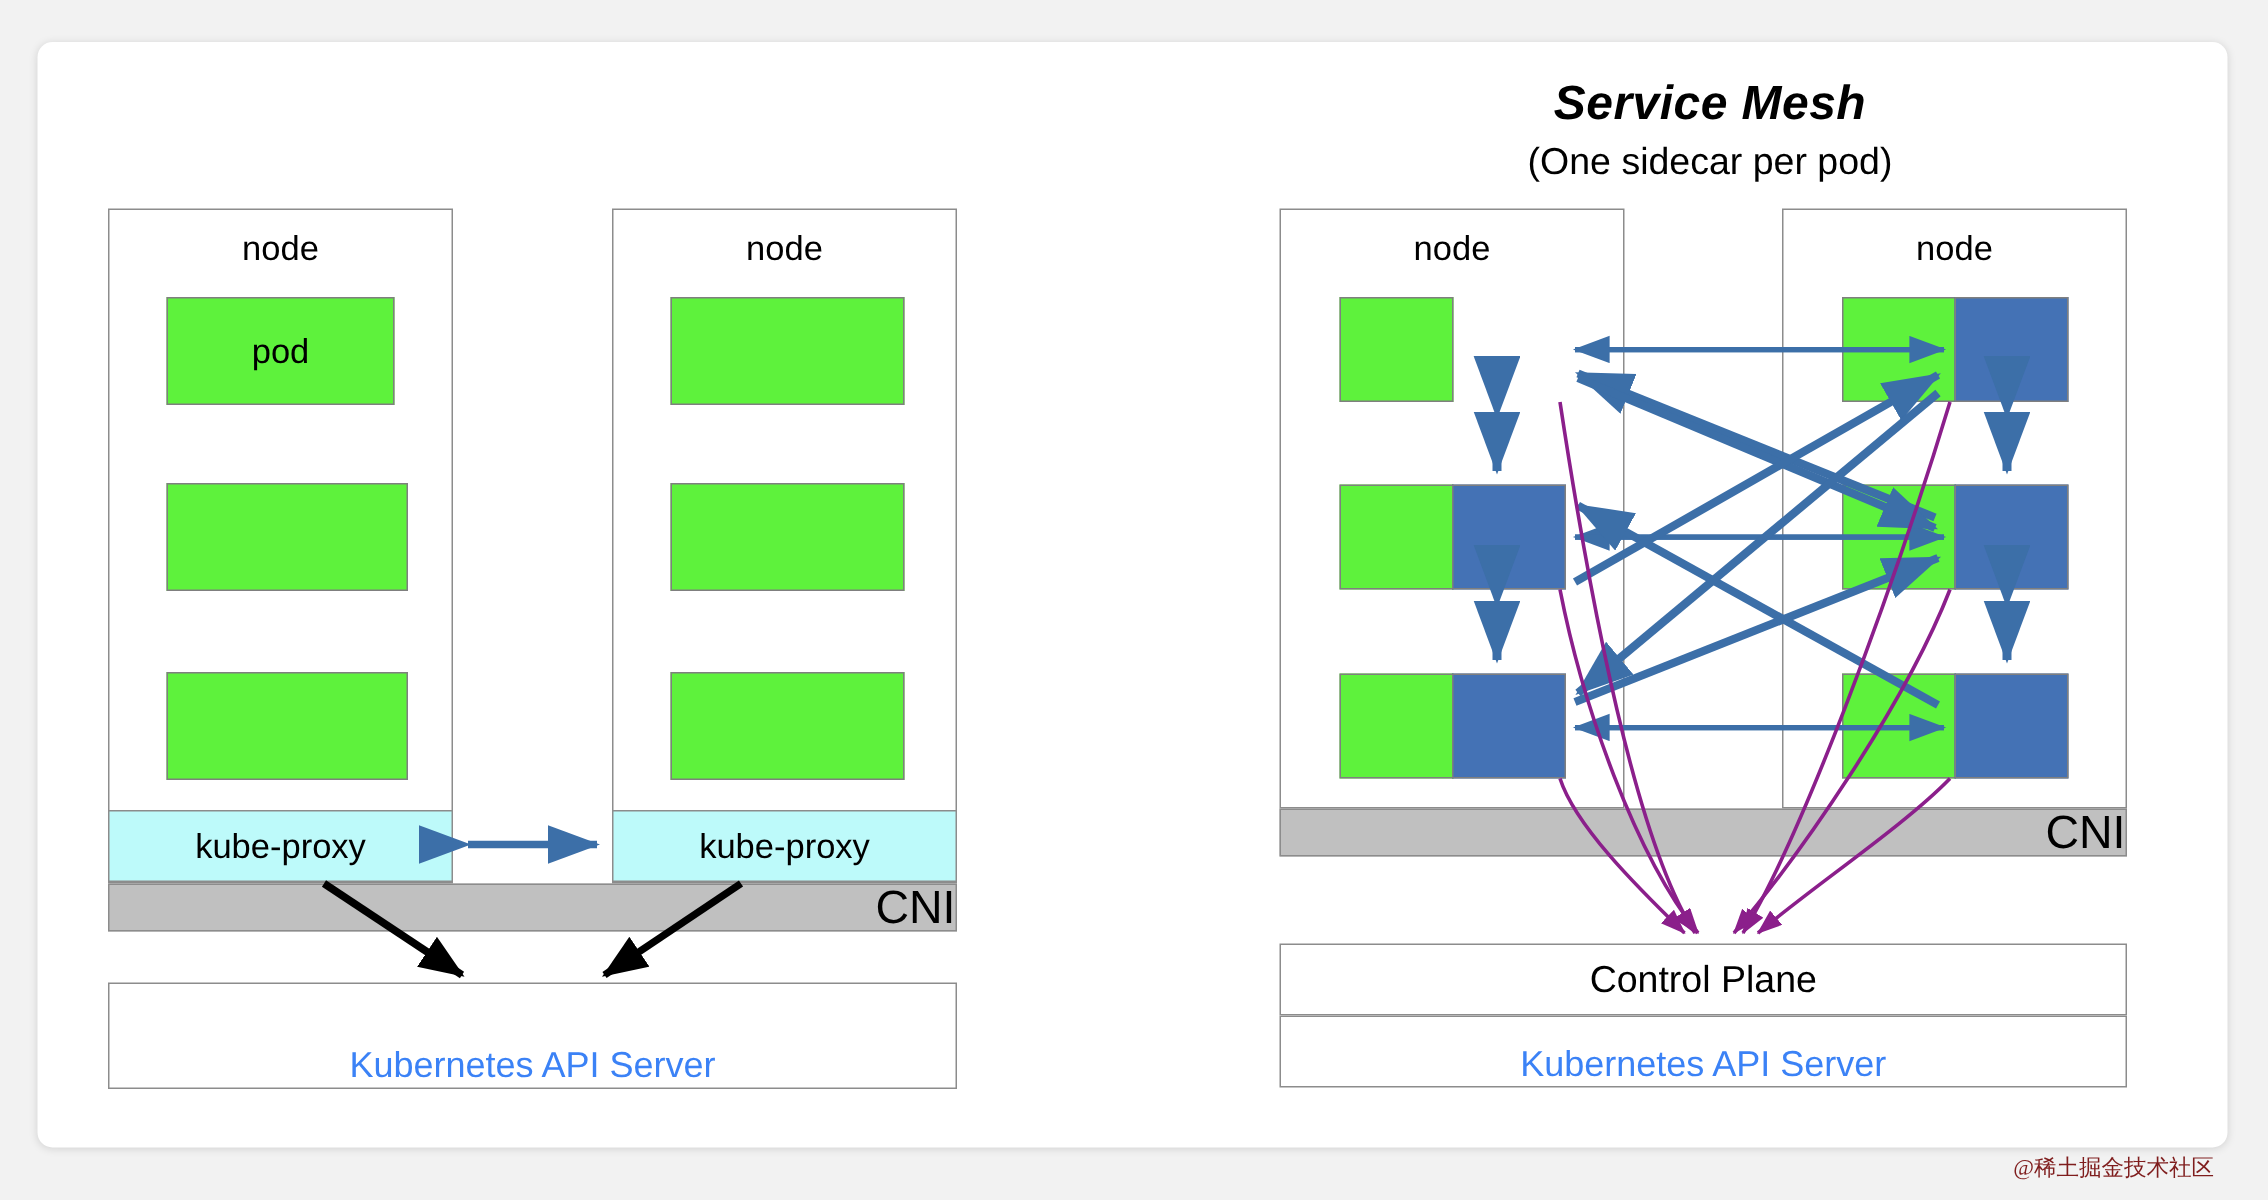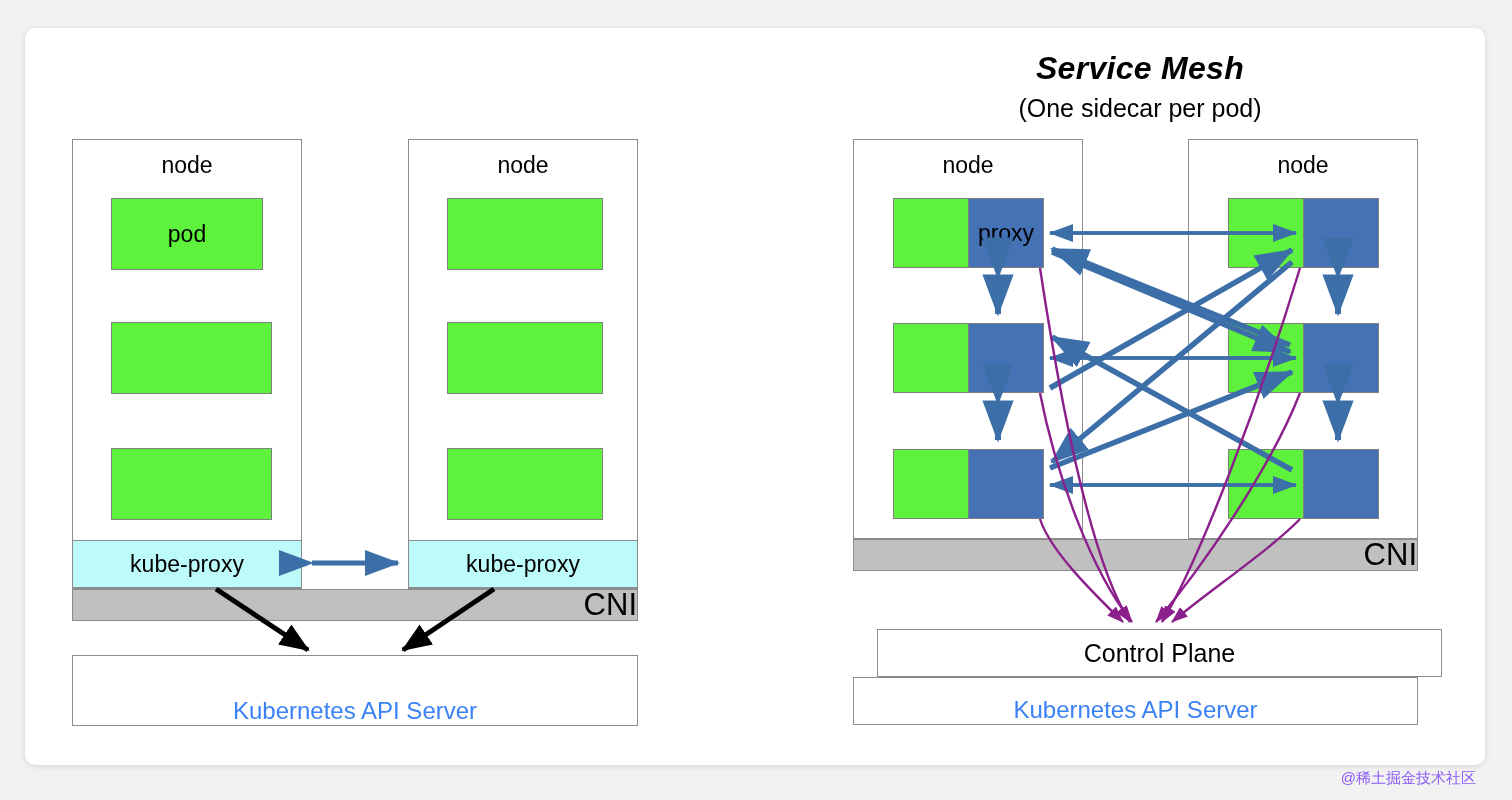--- a/index.html
+++ b/index.html
@@ -72,26 +72,26 @@
   .apiserver{
     position:absolute;background:#ffffff;
     border:1.5px solid #8c8c8c;box-sizing:border-box;
     display:flex;align-items:flex-end;justify-content:center;
     font-size:24px;color:#3b82f6;
   }
   .ctrlplane{
     position:absolute;background:#ffffff;
     border:1.5px solid #8c8c8c;box-sizing:border-box;
     display:flex;align-items:center;justify-content:center;
-    font-size:25px;color:#000;margin-left:24px;
+    font-size:25px;color:#000;
   }
   .watermark{
     position:absolute;right:36px;bottom:12px;
-    font-size:15px;color:#8b5cf6;
-    font-family:Liberation Sans, sans-serif;white-space:nowrap;margin-left:36px;
+    font-size:15px;color:#7f1d1d;
+    font-family:Liberation Serif, serif;white-space:nowrap;margin-left:36px;
   }
 </style>
 </head>
 <body>
 
 <div class="page">
   <div class="card"></div>
 
   <svg class="canvas" viewBox="0 0 1512 800">
     <defs>
@@ -151,23 +151,20 @@
     <span>Kubernetes API Server</span>
   </div>
 
   <div class="title" id="title-right">Service Mesh</div>
   <div id="subtitle-right">(One sidecar per pod)</div>
 
   <div class="node" style="left:853px;top:139px;width:230px;height:400px;">
     <div class="node-label">node</div>
   </div>
   <div class="pod" style="left:893px;top:198px;width:76px;height:70px;"></div>
-  <div class="sidecar" style="left:968px;top:198px;width:76px;height:70px;">
-    <span>proxy</span>
-  </div>
   <div class="pod" style="left:893px;top:323px;width:76px;height:70px;"></div>
   <div class="sidecar" style="left:968px;top:323px;width:76px;height:70px;"></div>
   <div class="pod" style="left:893px;top:449px;width:76px;height:70px;"></div>
   <div class="sidecar" style="left:968px;top:449px;width:76px;height:70px;"></div>
 
   <div class="node" style="left:1188px;top:139px;width:230px;height:400px;">
     <div class="node-label">node</div>
   </div>
   <div class="pod" style="left:1228px;top:198px;width:76px;height:70px;"></div>
   <div class="sidecar" style="left:1303px;top:198px;width:76px;height:70px;"></div>

